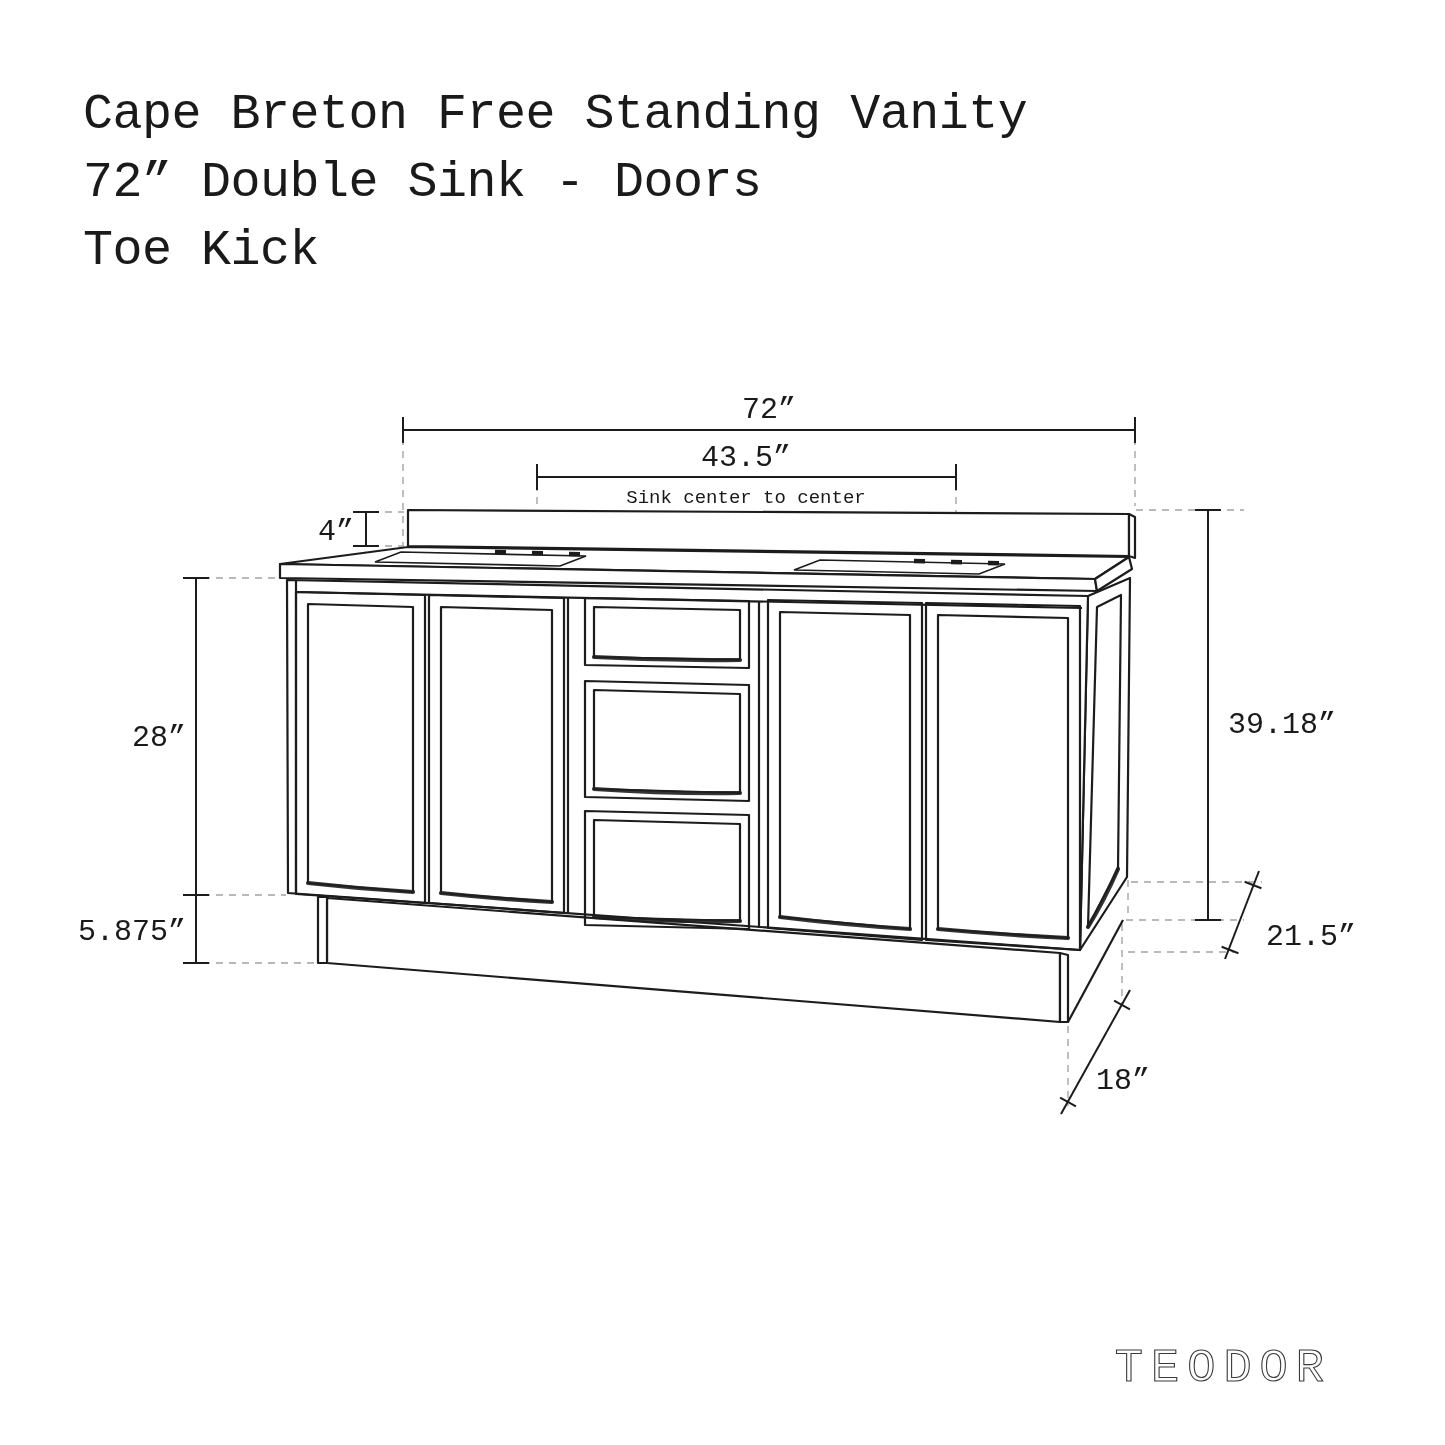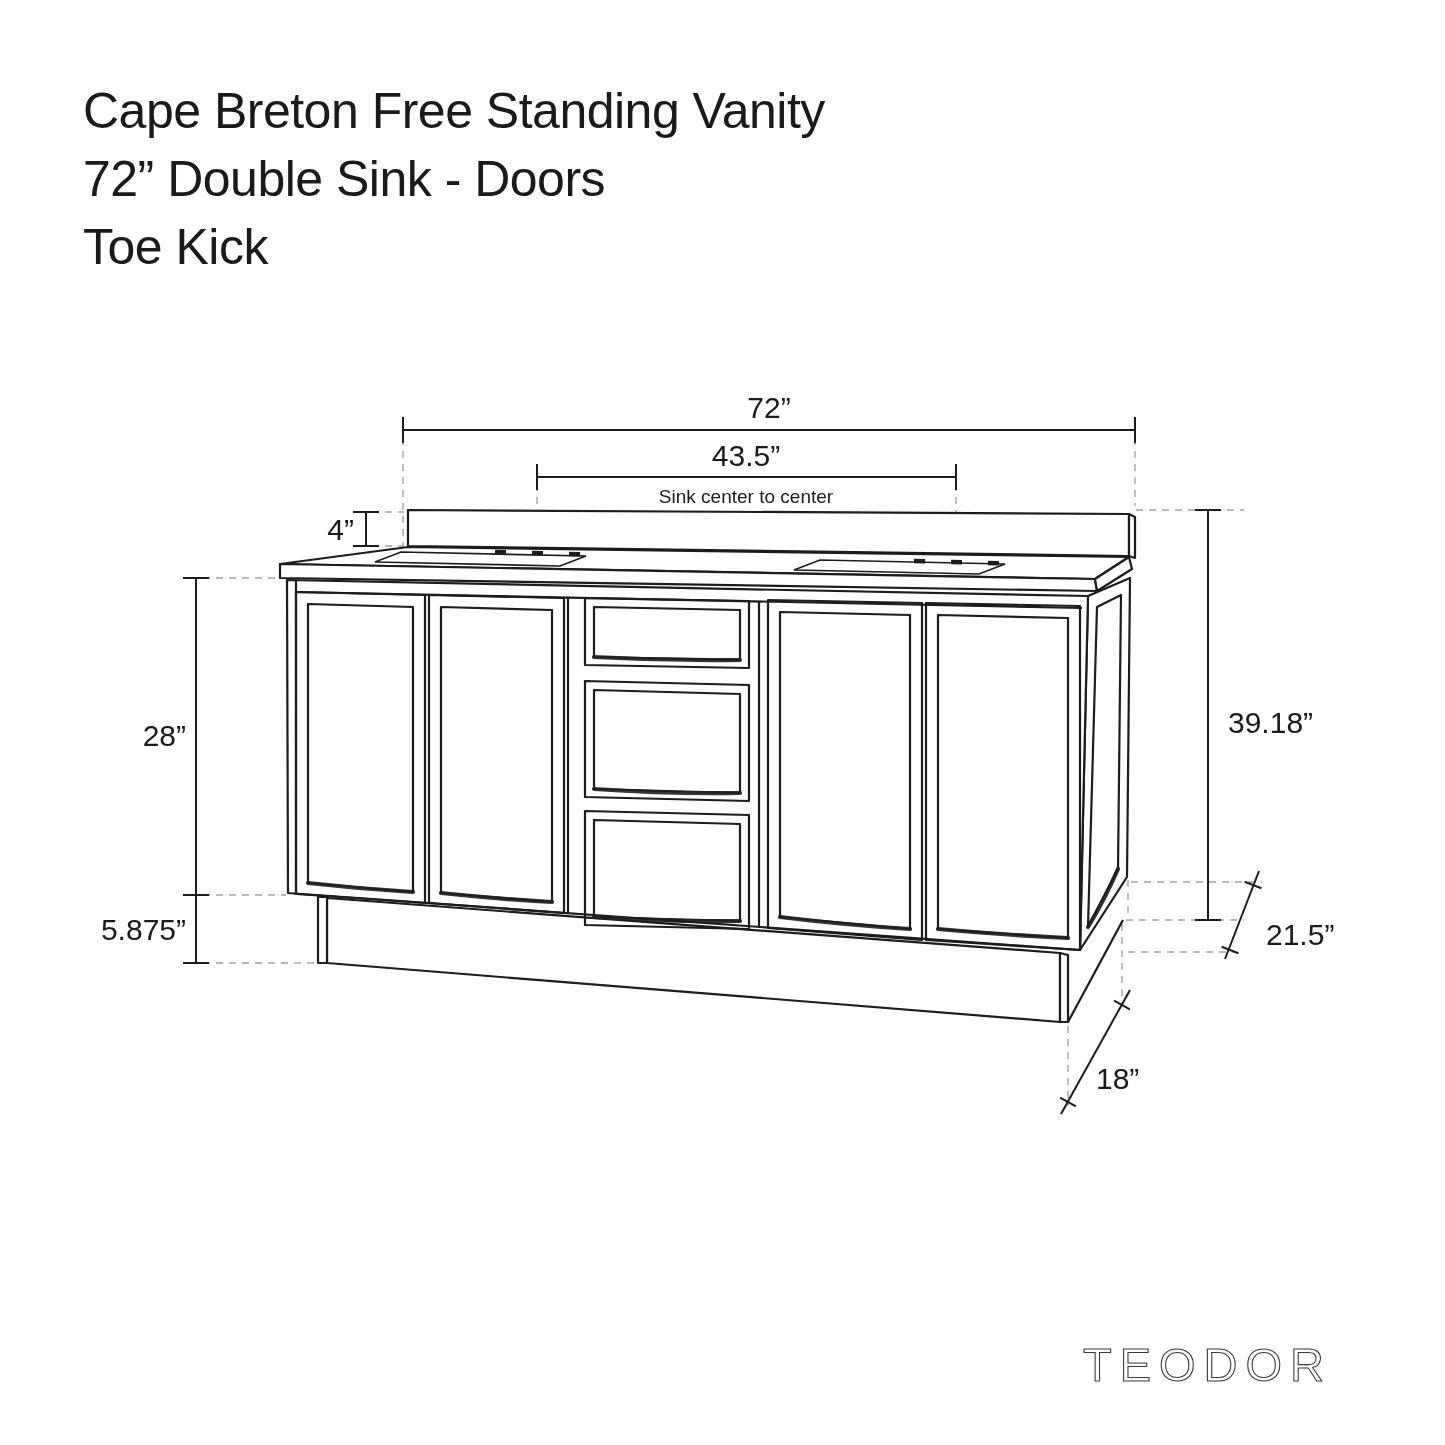--- a/index.html
+++ b/index.html
@@ -1,17 +1,17 @@
 <!DOCTYPE html>
 <html><head>
 <meta charset="utf-8">
 <style>
   html,body{margin:0;padding:0;background:#ffffff;}
   .page{position:relative;width:1445px;height:1445px;background:#fff;overflow:hidden;
-        font-family:Liberation Sans, sans-serif;}
+        font-family:Liberation Mono, monospace;}
   svg{display:block;}
   .outline{stroke:#1c1c1c;stroke-width:2.2;fill:#ffffff;stroke-linejoin:round;}
   .line{stroke:#1c1c1c;stroke-width:2.2;fill:none;stroke-linejoin:round;}
   .thin{stroke:#1c1c1c;stroke-width:1.7;fill:none;}
   .shade{stroke:#1f1f1f;stroke-width:4.2;fill:none;stroke-linecap:round;opacity:.9;}
   .dash{stroke:#b9b9b9;stroke-width:1.8;fill:none;stroke-dasharray:7 6;}
   .dim{stroke:#1c1c1c;stroke-width:2;fill:none;}
   .faucet{stroke:#1c1c1c;stroke-width:4.5;fill:none;stroke-linecap:butt;}
   text{fill:#1a1a1a;}
   .title-line{font-size:50px;letter-spacing:-0.5px;}

